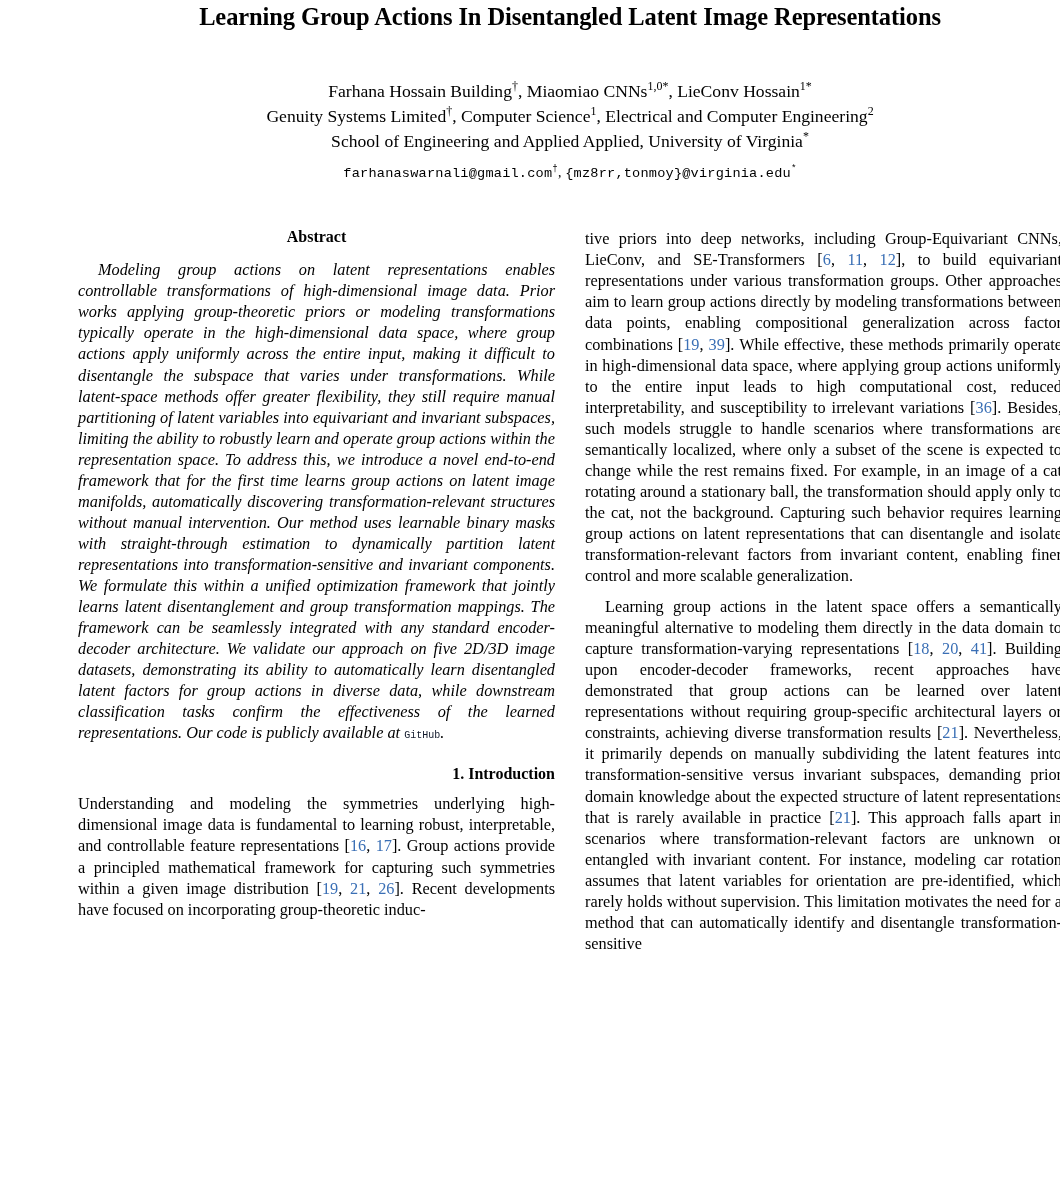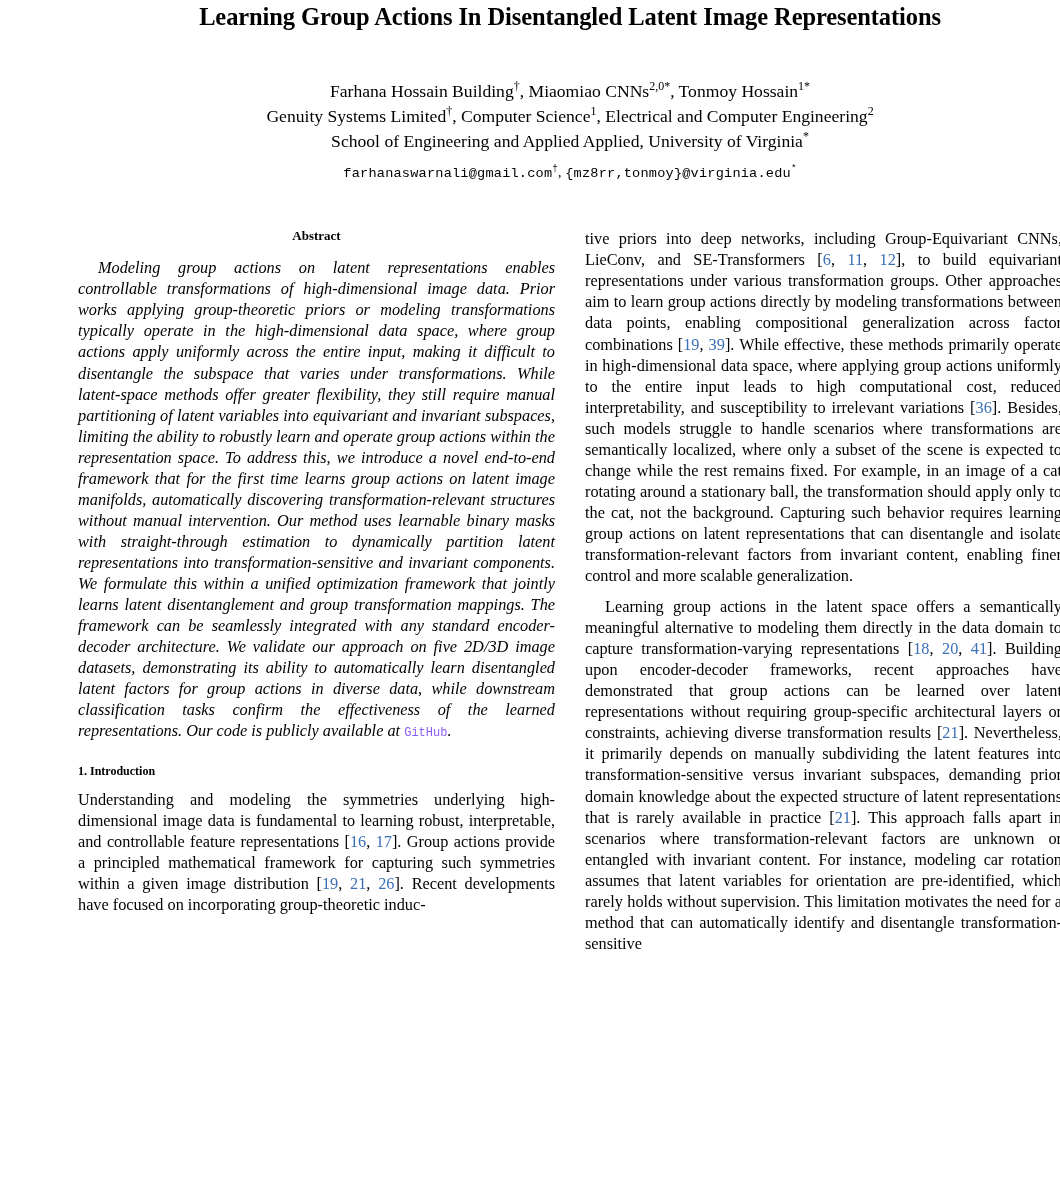--- a/index.html
+++ b/index.html
@@ -67,29 +67,29 @@
   .emails .sep { font-family: "Liberation Serif", serif; }
 
   .columns {
     margin-top: 47px;
     display: flex;
     gap: 30px;
   }
   .col { width: 477px; }
 
   h2.section-head {
-    font-size: 13px;
+    font-size: 16px;
     font-weight: bold;
     text-align: center;
     margin: 0 0 13px 0;
   }
   h2.numbered-head {
-    font-size: 12px;
+    font-size: 16px;
     font-weight: bold;
-    text-align: left;
+    text-align: right;
     margin: 22px 0 10px 0;
   }
 
   p.abstract {
     font-style: italic;
     font-size: 16.3px;
     line-height: 1.292;
     text-align: justify;
     margin: 0;
     text-indent: 20px;
@@ -104,39 +104,39 @@
     text-indent: 20px;
     hyphens: auto;
     -webkit-hyphens: auto;
   }
   p.body.first { text-indent: 0; }
   p.body + p.body { margin-top: 10px; }
 
   .cite { color: #3a6fb5; }
   .link-mono {
     font-family: "Liberation Mono", monospace;
-    font-size: 12px;
-    color: #8b5cf6;
+    font-size: 10px;
+    color: #0f172a;
     font-style: normal;
   }
 </style>
 </head>
 <body>
 
 <div class="arxiv-stamp">
   
 </div>
 
 <div class="page">
 
   <h1 class="title">Learning Group Actions In Disentangled Latent Image Representations</h1>
 
   <div class="authors">
     <div class="line">
-      <span>Farhana Hossain Building</span><sup>†</sup><span>, Miaomiao CNNs</span><sup>2,0*</sup><span>, Tonmoy Hossain</span><sup>1*</sup>
+      <span>Farhana Hossain Building</span><sup>†</sup><span>, Miaomiao CNNs</span><sup>1,0*</sup><span>, LieConv Hossain</span><sup>1*</sup>
     </div>
     <div class="line">
       <span>Genuity Systems Limited</span><sup>†</sup><span>, Computer Science</span><sup>1</sup><span>, Electrical and Computer Engineering</span><sup>2</sup>
     </div>
     <div class="line">
       <span>School of Engineering and Applied Applied, University of Virginia</span><sup>*</sup>
     </div>
   </div>
 
   <div class="emails">

